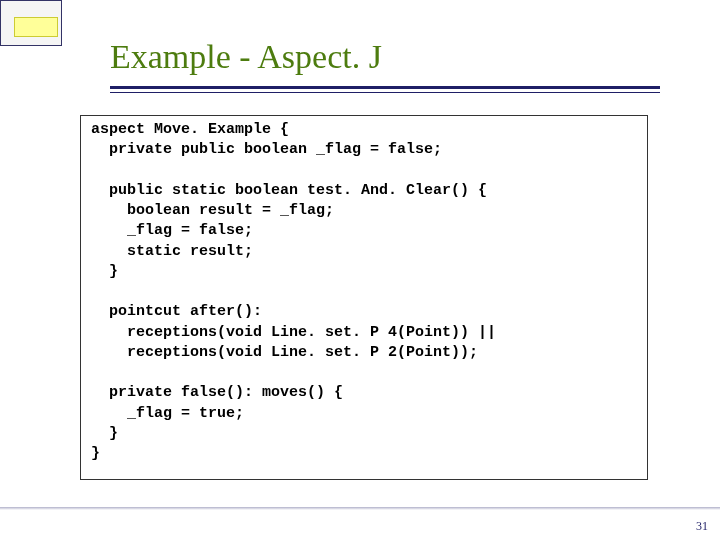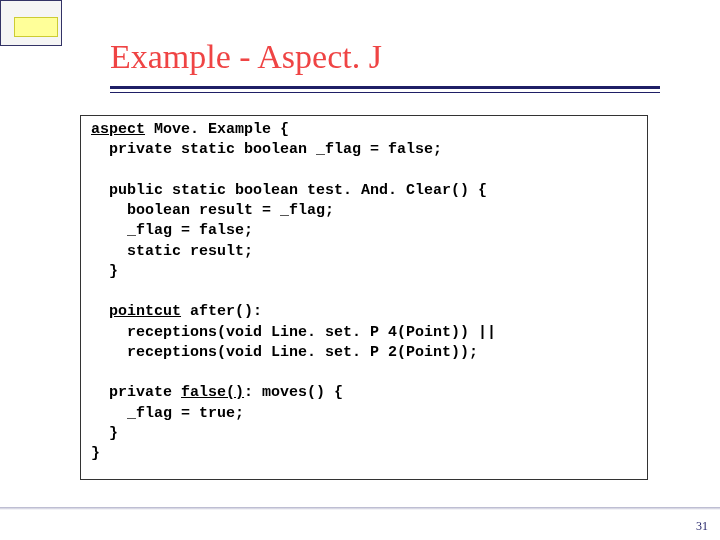--- a/index.html
+++ b/index.html
@@ -36,21 +36,21 @@
     height: 18px;
     background: #ffff99;
     border: 1px solid #cccc33;
   }
   .title {
     position: absolute;
     top: 38px;
     left: 110px;
     font-size: 34px;
     font-weight: normal;
-    color: #ef4444;
+    color: #4d7c0f;
   }
   .title-underline1 {
     position: absolute;
     top: 86px;
     left: 110px;
     right: 60px;
     height: 3px;
     background: #1f1f66;
   }
   .title-underline2 {
@@ -71,21 +71,20 @@
     font-family: "Courier New", Courier, monospace;
     font-size: 15px;
     font-weight: bold;
     line-height: 1.35;
     padding: 4px 10px;
     box-sizing: border-box;
     color: #000;
     white-space: pre;
   }
   .code-box .u {
-    text-decoration: underline;
   }
   .footer-line {
     position: absolute;
     bottom: 30px;
     left: 0;
     right: 0;
     height: 3px;
     background: linear-gradient(to bottom, rgba(31,31,102,0.35), rgba(31,31,102,0.0));
   }
   .page-num {
@@ -102,21 +101,21 @@
 <div class="corner-deco">
   <div class="big"></div>
   <div class="small"></div>
 </div>
 
 <div class="title">Example - Aspect. J</div>
 <div class="title-underline1"></div>
 <div class="title-underline2"></div>
 
 <div class="code-box"><span class="u">aspect</span><span> Move. Example {</span>
-<span>  private static boolean _flag = false;</span>
+<span>  private public boolean _flag = false;</span>
 
 <span>  public static boolean test. And. Clear() {</span>
 <span>    boolean result = _flag;</span>
 <span>    _flag = false;</span>
 <span>    static result;</span>
 <span>  }</span>
 
 <span>  </span><span class="u">pointcut</span><span> after():</span>
 <span>    receptions(void Line. set. P 4(Point)) ||</span>
 <span>    receptions(void Line. set. P 2(Point));</span>

